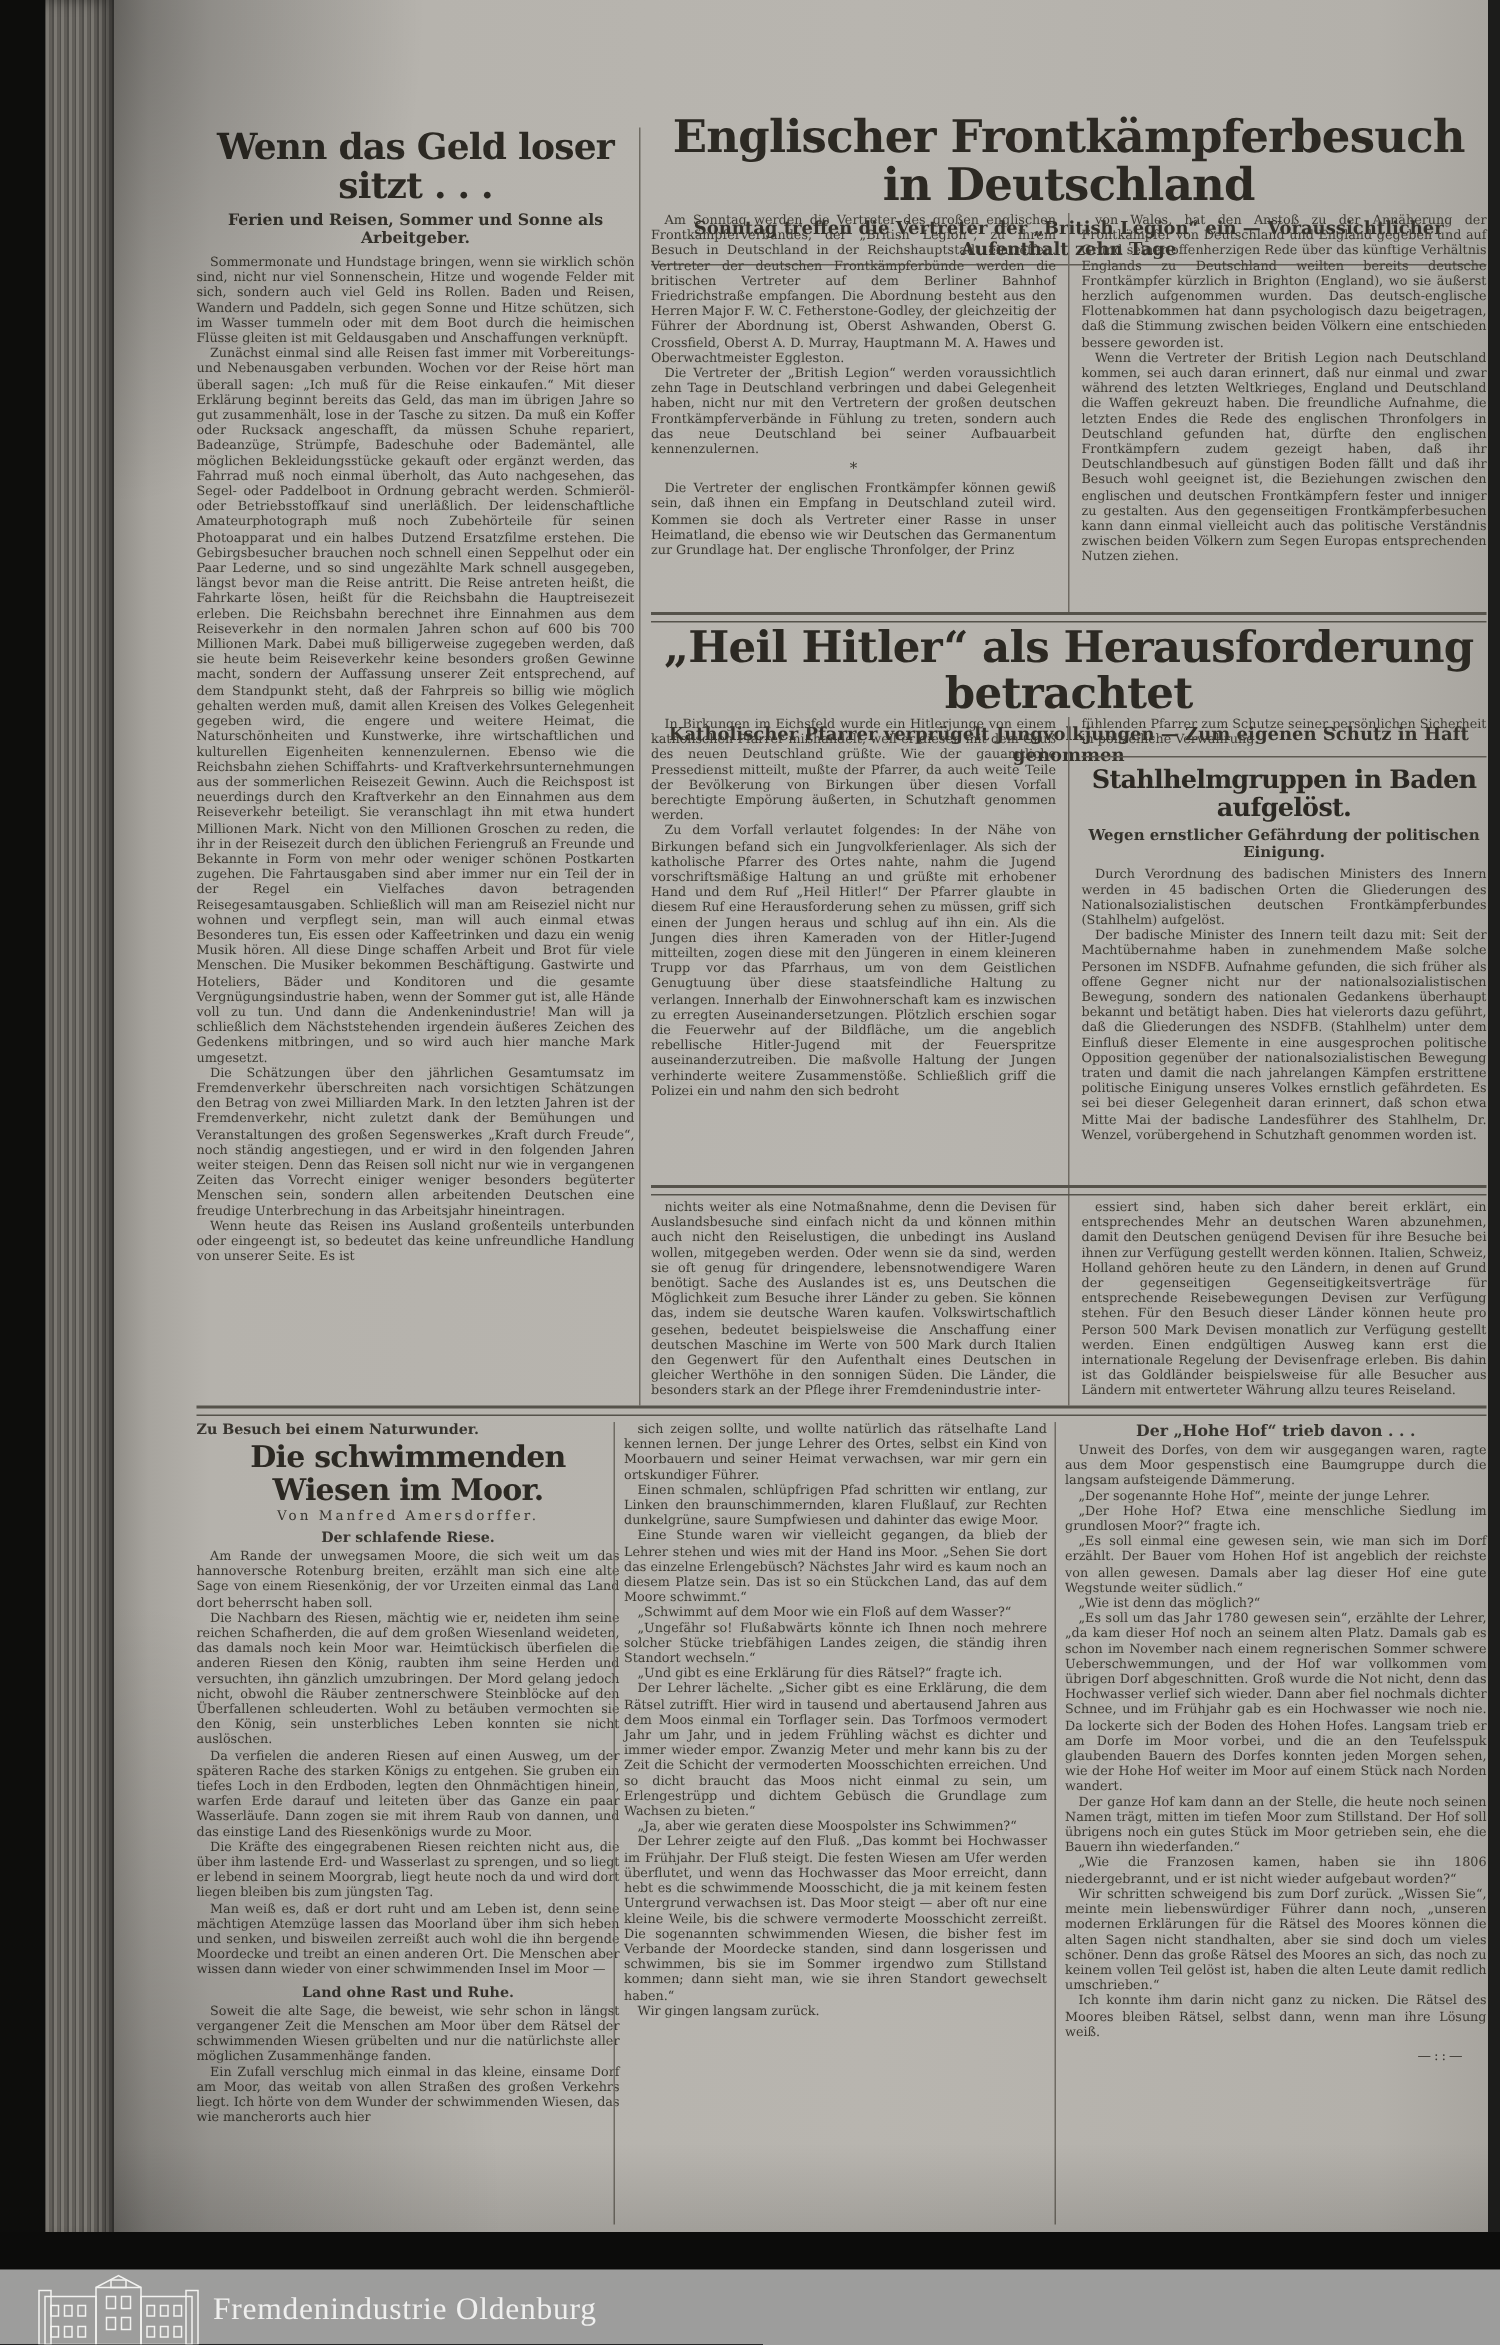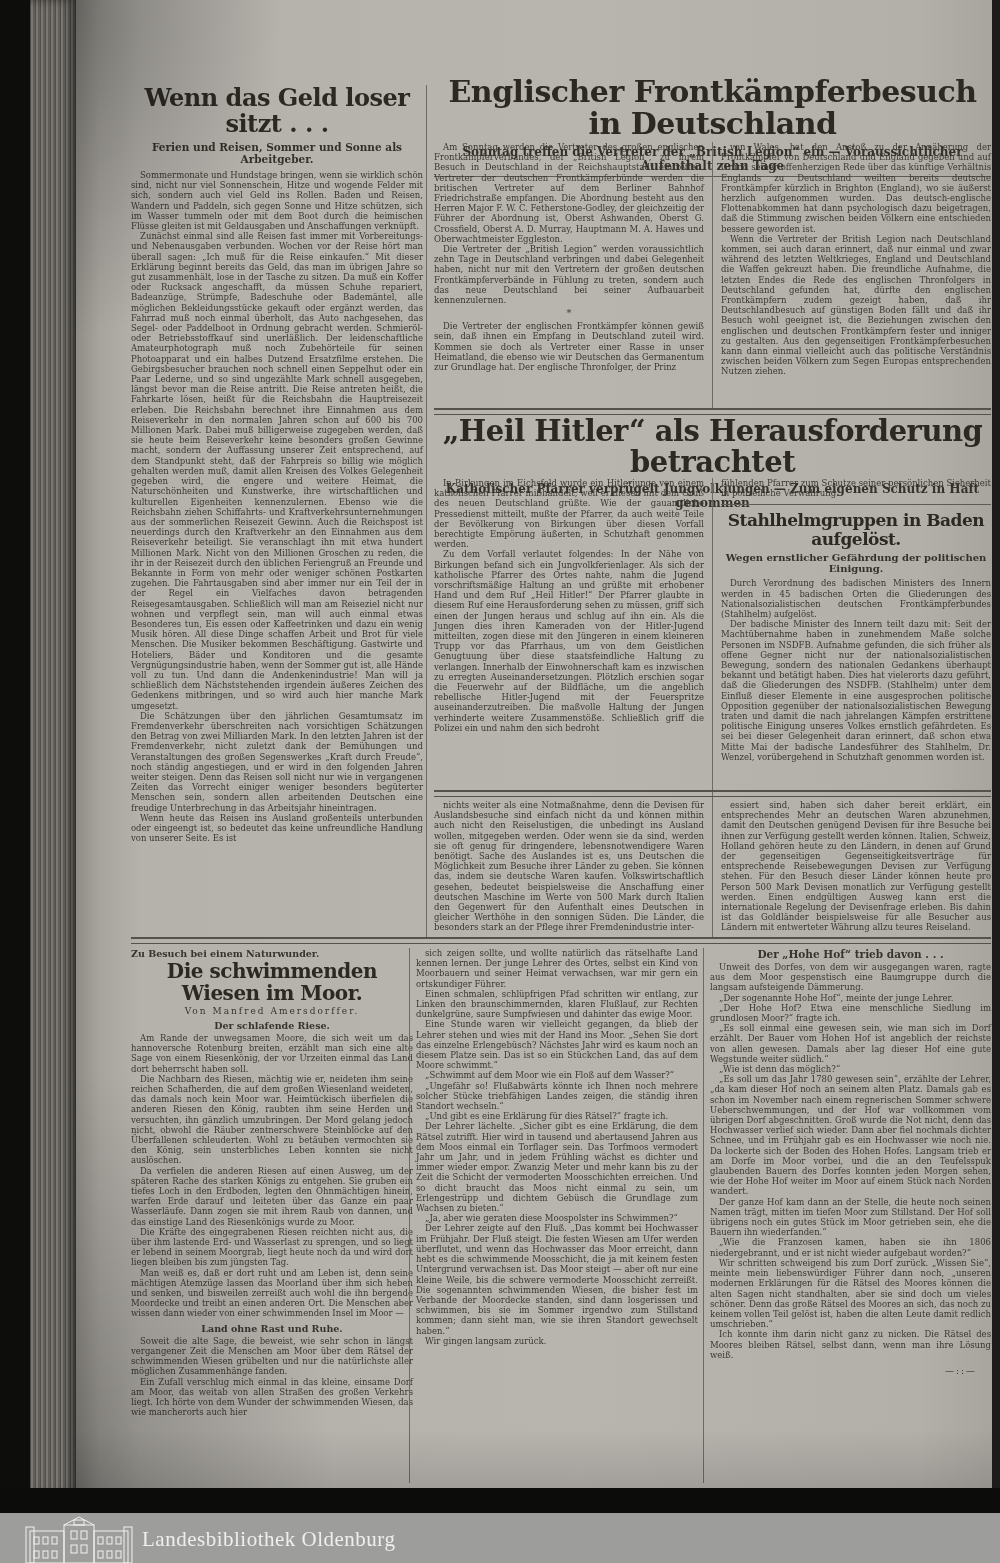--- a/index.html
+++ b/index.html
@@ -199,15 +199,15 @@
           <rect x="19" y="36" width="5" height="7"></rect>
           <rect x="28" y="36" width="5" height="7"></rect>
         <rect x="74" y="22" width="5" height="7"></rect>
           <rect x="83" y="22" width="5" height="7"></rect>
           <rect x="92" y="22" width="5" height="7"></rect>
         <rect x="74" y="36" width="5" height="7"></rect>
           <rect x="83" y="36" width="5" height="7"></rect>
           <rect x="92" y="36" width="5" height="7"></rect>
       </g>
     </svg>
-    <div class="footer-label">Landesbibliothek Oldenburg</div>
+    <div class="footer-label">Fremdenindustrie Oldenburg</div>
   </div>
 </div>
 
 </body></html>

